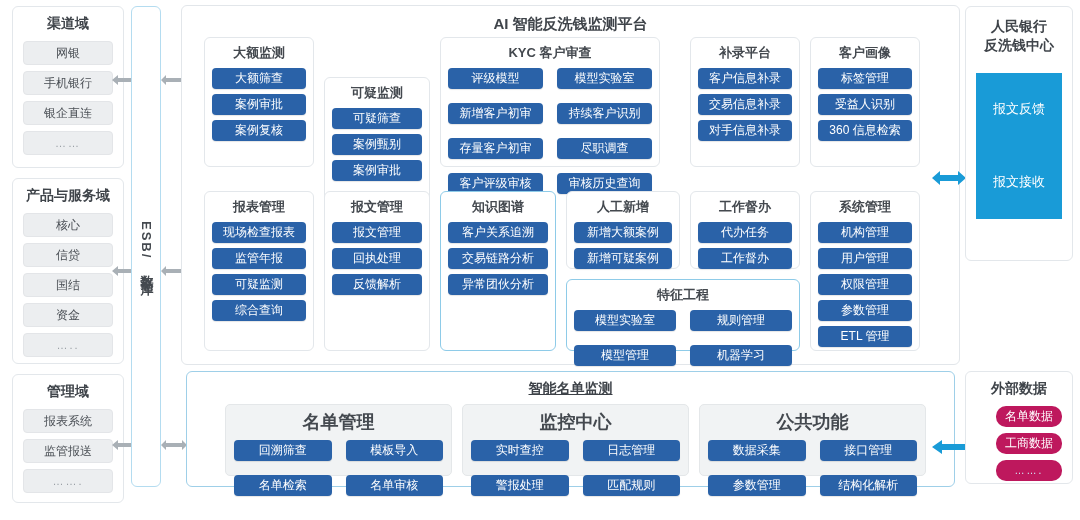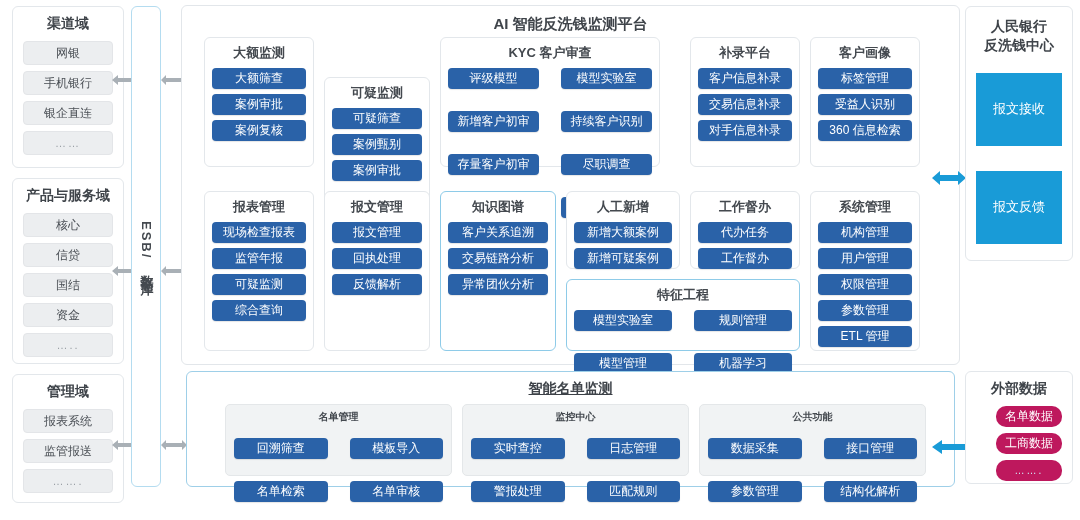--- a/index.html
+++ b/index.html
@@ -58,21 +58,21 @@
     position:absolute;
     background:#fff;border:1px solid #e3e7eb;border-radius:6px;
     box-sizing:border-box;padding:6px 7px 7px;
   }
   .card.accent{border:1px solid #8ecbe8;}
   .card-title{
     text-align:center;font-weight:bold;font-size:13px;color:#44494f;
     margin-bottom:6px;
   }
   .btn-col{display:flex;flex-direction:column;gap:5px;}
-  .btn-grid{display:grid;grid-template-columns:1fr 1fr;gap:22px;}
+  .btn-grid{display:grid;grid-template-columns:1fr 1fr;gap:14px;}
   .bbtn{
     background:#2a62a8;
     border-radius:4px;
     color:#fff;font-size:12px;
     height:21px;line-height:21px;
     text-align:center;
     white-space:nowrap;
     box-shadow:0 1px 1px rgba(0,0,0,.10);
   }
 
@@ -86,22 +86,22 @@
   .listpanel-title{
     text-align:center;font-weight:bold;font-size:14px;color:#3f444a;
     padding-top:8px;
   }
   .subcard{
     position:absolute;
     background:#f1f3f4;border:1px solid #e4e7e9;border-radius:5px;
     box-sizing:border-box;padding:5px 8px 8px;
   }
   .subcard-title{
-    text-align:center;font-weight:bold;font-size:10px;color:#44494f;
-    margin-bottom:14px;
+    text-align:center;font-weight:bold;font-size:18px;color:#44494f;
+    margin-bottom:6px;
   }
 
   
   .cyan-box{
     background:#199bd7;color:#fff;
     display:flex;align-items:center;justify-content:center;
     font-size:13px;
   }
   .cyan-chip{
     background:#be185d;color:#fff;border-radius:10px;
@@ -330,22 +330,22 @@
     <path d="M1 10 L11 3 L11 7 L35 7 L35 13 L11 13 L11 17 Z" fill="#199bd7"></path>
   </svg>
 
   <div class="side-col" style="left:965px;top:6px;width:108px;">
 
     <div class="domain-box" style="height:255px;padding:10px 10px 10px;">
       <div class="domain-title" style="line-height:1.35;margin-bottom:18px;">
         <span>人民银行</span><br>
         <span>反洗钱中心</span>
       </div>
+      <div class="cyan-box" style="height:73px;">报文反馈</div>
       <div class="cyan-box" style="height:73px;margin-bottom:25px;">报文接收</div>
-      <div class="cyan-box" style="height:73px;">报文反馈</div>
     </div>
 
     <div class="domain-box" style="height:113px;margin-top:110px;">
       <div class="domain-title">外部数据</div>
       <div class="cyan-chip">名单数据</div>
       <div class="cyan-chip">工商数据</div>
       <div class="cyan-chip dots">…….</div>
     </div>
   </div>
 

